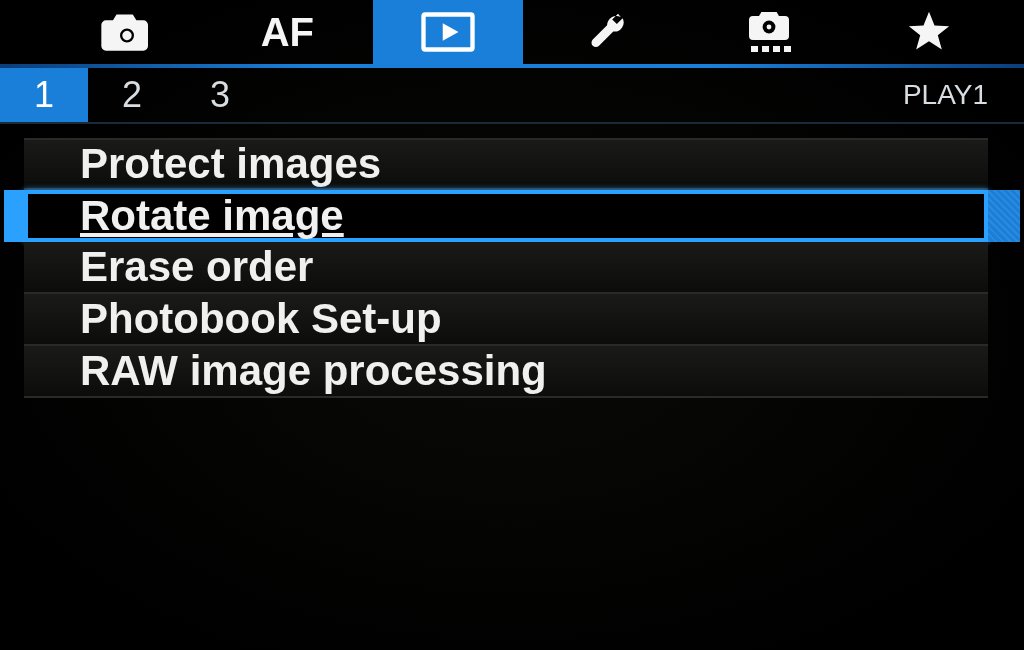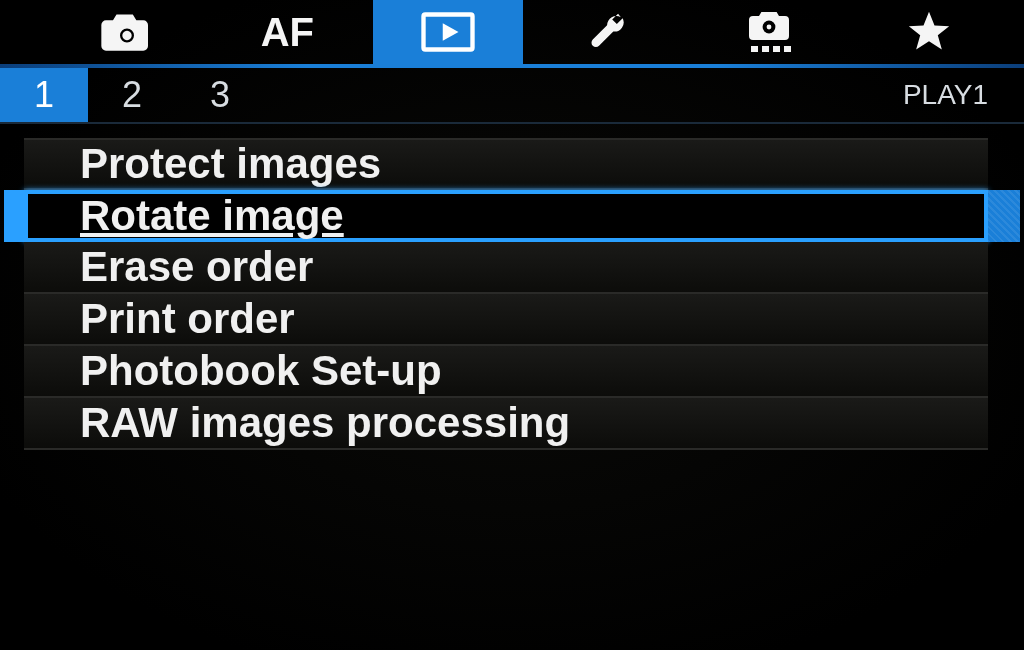--- a/index.html
+++ b/index.html
@@ -188,18 +188,17 @@
     <div class="sub-tab">2</div>
     <div class="sub-tab">3</div>
     <div class="sub-spacer"></div>
     <div class="sub-label">PLAY1</div>
   </div>
 
   <div class="menu-list">
     <div class="menu-item">Protect images</div>
     <div class="menu-item selected">Rotate image</div>
     <div class="menu-item">Erase order</div>
-    <div class="menu-item">Print order</div>
     <div class="menu-item">Photobook Set-up</div>
-    <div class="menu-item">RAW images processing</div>
+    <div class="menu-item">RAW image processing</div>
   </div>
 
 </div>
 
 </body></html>

